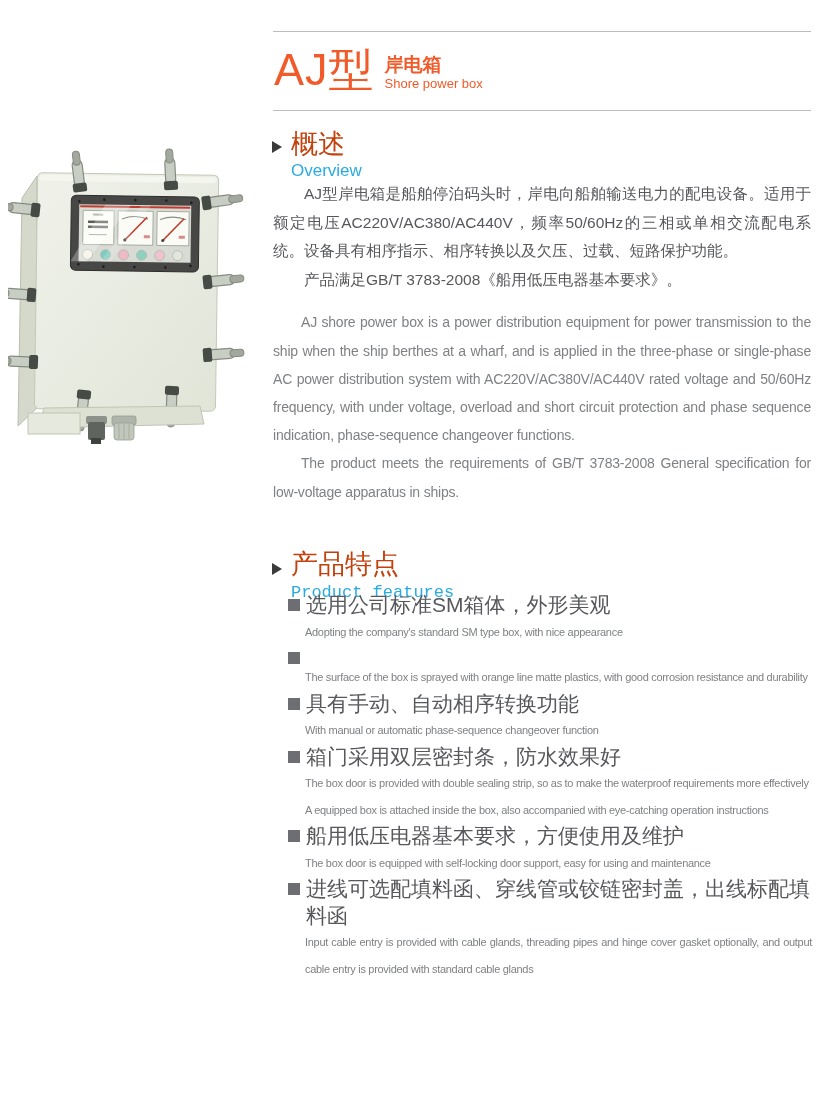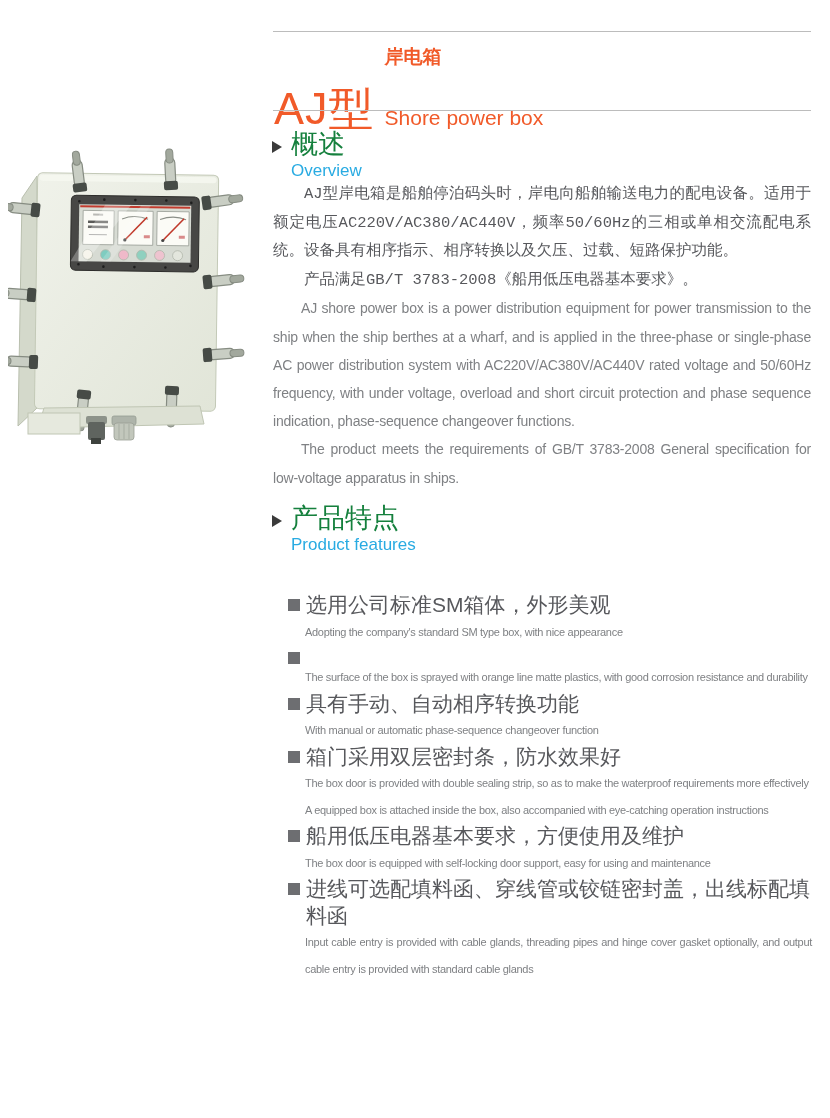--- a/index.html
+++ b/index.html
@@ -9,38 +9,38 @@
     position:relative; width:830px; height:1100px; background:#ffffff;
     overflow:hidden; margin:0 auto;
   }
   .rule { position:absolute; left:273px; width:538px; height:1px; background:#bcbcbc; }
   .rule-top { top:31px; }
   .rule-title { top:110px; }
 
   
   .title-block { position:absolute; left:274px; top:46px; display:flex; align-items:flex-end; color:#F15A29; }
   .model { font-size:45px; line-height:1.05; letter-spacing:1px; }
-  .title-sub { display:flex; flex-direction:column; margin-left:10px; margin-bottom:2px;gap:37px; }
+  .title-sub { display:flex; flex-direction:column; margin-left:10px; margin-bottom:2px; }
   .title-sub-cn { font-size:19px; font-weight:bold; line-height:1.15; }
-  .title-sub-en { font-size:21px; line-height:1.2; }
+  .title-sub-en { font-size:13px; line-height:1.2; }
 
   
   .sec-header { position:absolute; left:272px; display:flex; }
   .tri { width:0; height:0; border-top:6px solid transparent; border-bottom:6px solid transparent;
          border-left:10px solid #3b3b3b; margin-top:11px; }
   .sec-titles { margin-left:9px; }
-  .sec-cn { font-size:27px; line-height:1.1; color:#15803d; }
+  .sec-cn { font-size:27px; line-height:1.1; color:#c2410c; }
   .sec-en { font-size:17px; line-height:1.25; color:#29ABE2; }
 
   
   .overview-text { position:absolute; left:273px; top:180px; width:538px; }
-  .p-cn { font-size:15.5px; line-height:28.6px; color:#57585C; text-align:justify; text-indent:2em;font-family:Liberation Mono, monospace; }
+  .p-cn { font-size:15.5px; line-height:28.6px; color:#57585C; text-align:justify; text-indent:2em; }
   .p-en { font-size:14px; line-height:28.2px; color:#7F8184; text-align:justify; text-indent:2em;
           letter-spacing:-0.2px; }
-  .p-en-first { }
+  .p-en-first { margin-top:14px; }
 
   
   .feature-list { position:absolute; left:288px; top:592px; width:524px; }
   .feat-cn { display:flex; font-size:21px; line-height:26.5px; color:#57585C; }
   .bullet { flex:none; width:12px; height:12px; background:#6D6E71; margin:7px 6px 0 0; }
   .feat-en { padding-left:17px; font-size:11px; line-height:26.5px; color:#7F8184;
              text-align:justify; letter-spacing:-0.3px; }
 
   
   .product-photo { position:absolute; left:8px; top:136px; width:250px; height:335px; }
@@ -172,21 +172,21 @@
     </div>
     <div class="overview-text">
       <p class="p-cn">AJ型岸电箱是船舶停泊码头时，岸电向船舶输送电力的配电设备。适用于额定电压AC220V/AC380/AC440V，频率50/60Hz的三相或单相交流配电系统。设备具有相序指示、相序转换以及欠压、过载、短路保护功能。</p>
       <p class="p-cn">产品满足GB/T 3783-2008《船用低压电器基本要求》。</p>
       <p class="p-en p-en-first">AJ shore power box is a power distribution equipment for power transmission to the ship when the ship berthes at a wharf, and is applied in the three-phase or single-phase AC power distribution system with AC220V/AC380V/AC440V rated voltage and 50/60Hz frequency, with under voltage, overload and short circuit protection and phase sequence indication, phase-sequence changeover functions.</p>
       <p class="p-en">The product meets the requirements of GB/T 3783-2008 General specification for low-voltage apparatus in ships.</p>
     </div>
   </section>
 
   <section>
-    <div class="sec-header" style="top:504px;">
+    <div class="sec-header" style="top:552px;font-family:Liberation Mono, monospace;">
       <span class="tri"></span>
       <span class="sec-titles">
         <div class="sec-cn">产品特点</div>
         <div class="sec-en">Product features</div>
       </span>
     </div>
 
     <div class="feature-list">
       <div class="feat-item">
         <div class="feat-cn">

